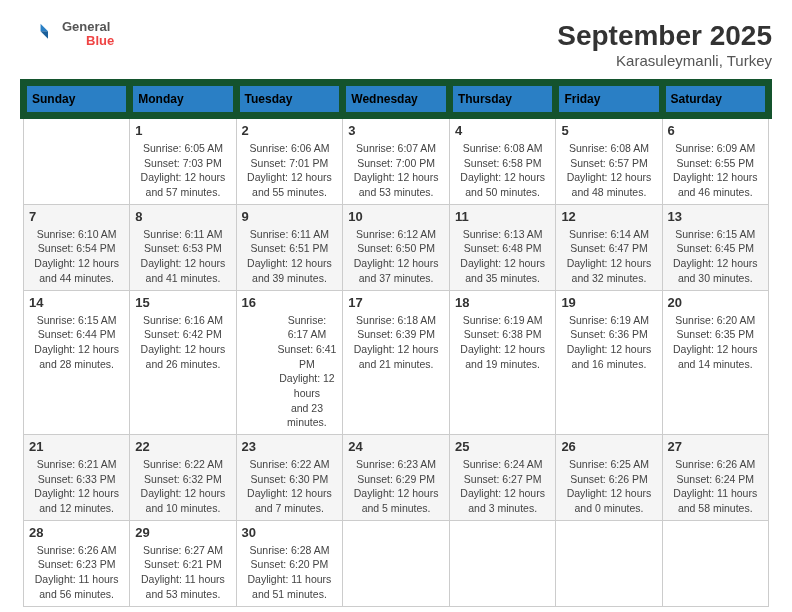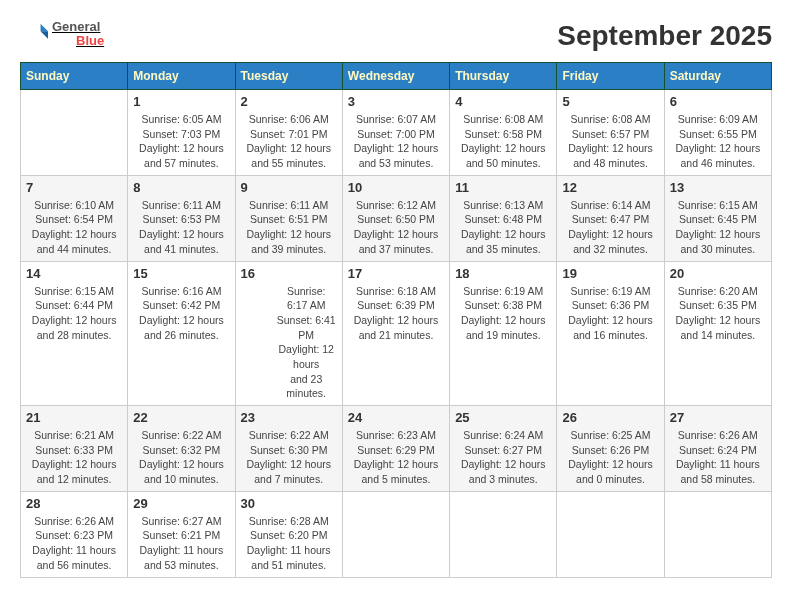--- a/index.html
+++ b/index.html
@@ -11,22 +11,21 @@
       padding: 20px;
     }
     .header {
       display: flex;
       justify-content: space-between;
       align-items: flex-start;
       margin-bottom: 10px;
     }
     .logo {
       display: flex;
-      gap: 4px;
-      text-decoration: underline;
+      gap: 14px;
     }
     .logo-text {
       display: flex;
       flex-direction: column;
       font-size: 13px;
       font-weight: bold;
       color: #333;
       line-height: 1.1;
     }
     .logo-text span:first-child { color: #555; }
@@ -48,26 +47,26 @@
       font-weight: normal;
       color: #555;
     }
     table {
       width: 100%;
       border-collapse: collapse;
       font-size: 11px;
     }
     thead tr th {
       background: #2a7fc5;
-      color: #fef9c3;
+      color: #000000;
       padding: 6px 5px;
       text-align: left;
       font-size: 12px;
       font-weight: bold;
-      border: 1px solid #14532d;
+      border: 7px solid #14532d;
     }
     tbody tr td {
       border: 1px solid #ccc;
       vertical-align: top;
       padding: 4px 5px;
       width: 107px;
       min-height: 80px;
     }
     .day-number {
       font-size: 13px;
@@ -99,20 +98,21 @@
       <polygon points="22,4 30,12 22,12" fill="#2a7fc5"></polygon>
       <polygon points="22,12 30,12 30,20" fill="#1a5f9a"></polygon>
     </svg>
     <div class="logo-text">
       <span>General</span>
       <span>Blue</span>
     </div>
   </div>
   <div class="title-block">
     <h1>September 2025</h1>
+    <h2>Karasuleymanli, Turkey</h2>
   </div>
 </div>
 
 <table>
   <thead>
     <tr>
     <th>Sunday</th>
         <th>Monday</th>
         <th>Tuesday</th>
         <th>Wednesday</th>

